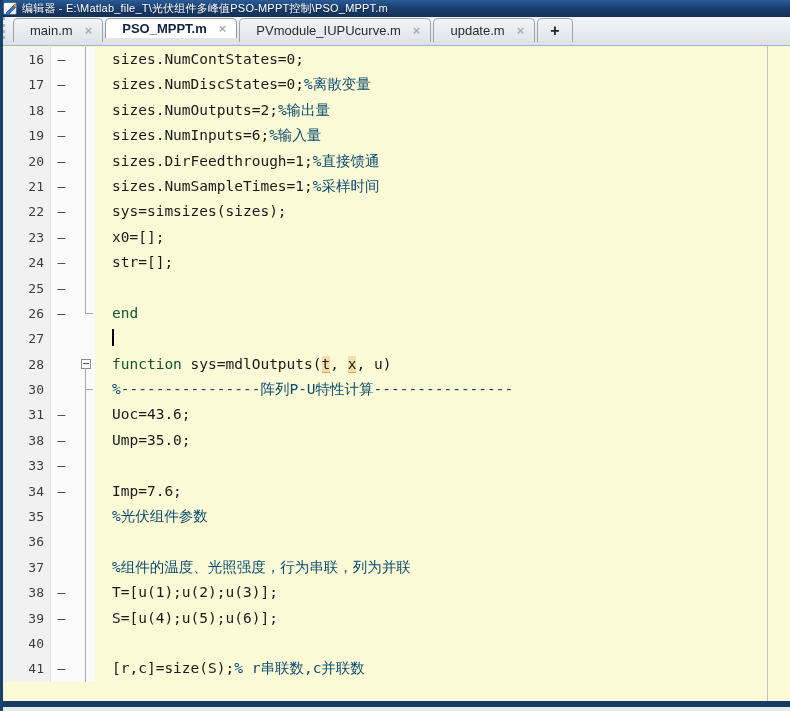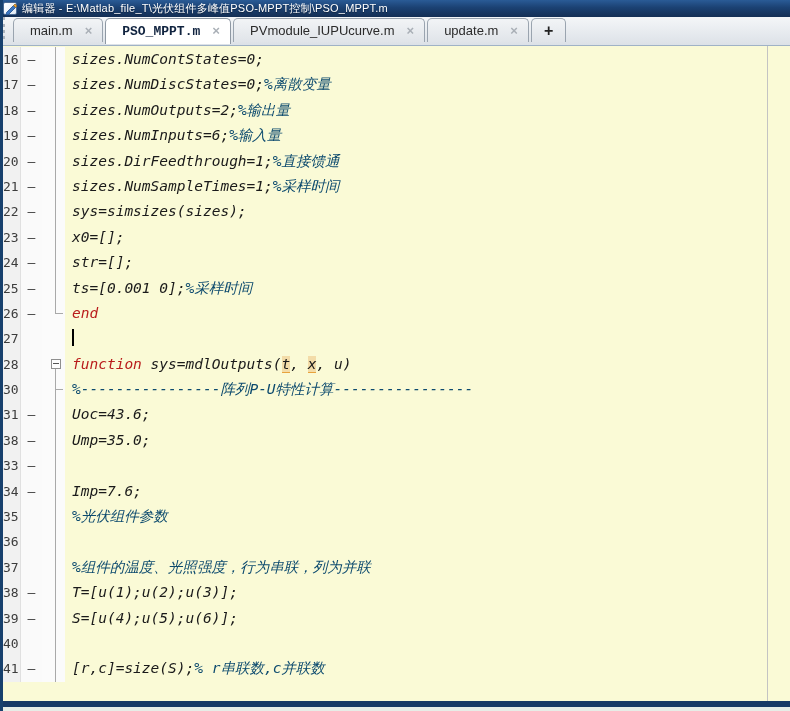--- a/index.html
+++ b/index.html
@@ -22,55 +22,55 @@
   
   .tabbar { height:29px; background:linear-gradient(#F4F6F8, #DCE1E7);
             border-bottom:1px solid #9FB2C6; display:flex; 
             padding-left:1px; margin-left:-3px; position:relative; }
   .grip { width:9px; height:22px; margin:0 2px 2px 1px;
           border-left:3px dotted #AAB2BC; }
   .tab { height:24px; display:flex; align-items:center; padding:0 10px 0 16px;
          margin-right:2px; border:1px solid #9AA4AF; border-bottom:none;
          border-radius:5px 5px 0 0; background:linear-gradient(#F2F4F6,#E0E4E9);
          font-size:13px; color:#2b2b2b; cursor:pointer; position:relative; top:1px; }
-  .tab.active { background:#FFFFFF; font-weight:bold; color:#10233f; height:26px;
-                z-index:2; border-color:#8E98A3;font-family:Liberation Mono, monospace; }
+  .tab.active { background:#FFFFFF; font-weight:bold; color:#10233f; height:20px;
+                z-index:2; border-color:#8E98A3; }
   .tab .close { margin-left:12px; color:#A9AFB6; font-size:13px; font-weight:bold;
                 line-height:1; }
   .tab.plus { padding:0 12px; font-weight:bold; font-size:16px; color:#222; }
 
   
   .editor { position:relative; height:655px; background:#FAFAD6; overflow:hidden; }
   .rows { position:absolute; top:1px; left:0; right:0; }
   .row { display:flex; height:25.4px; font-family:"DejaVu Sans Mono", monospace;
          font-size:14.5px; line-height:25.4px; white-space:pre; }
-  .cell-num { width:18px; background:#F1F1F1; color:#3c3c3c; text-align:right;
+  .cell-num { width:48px; background:#F1F1F1; color:#3c3c3c; text-align:right;
               padding-right:6px; font-size:13px; border-right:1px solid #E0E0E0; }
   .cell-dash { width:21px; background:#FAFAFA; color:#333; text-align:center;
                font-size:13px; }
   .cell-fold { width:23px; background:#FBFBFB; position:relative; }
-  .cell-code { flex:1; background:#FAFAD6; padding-left:7px; color:#1a1a1a;
-               position:relative;font-style:italic; }
+  .cell-code { flex:1; background:#FAFAD6; padding-left:17px; color:#1a1a1a;
+               position:relative; }
   .row.divider .cell-dash, .row.divider .cell-fold, .row.divider .cell-code {
        border-top:1px solid #A5A5A5; }
 
   
   .fold-vline { position:absolute; left:13px; top:0; bottom:0; width:1px; background:#A9A9A9; }
   .fold-vline.half-top { bottom:50%; }
   .fold-vline.half-bottom { top:14px; }
   .fold-h { position:absolute; left:13px; top:12px; width:8px; height:1px; background:#A9A9A9; }
   .fold-box { position:absolute; left:9px; top:7px; width:10px; height:10px;
               border:1px solid #8F8F8F; background:#FDFDFD; }
   .fold-box::after { content:""; position:absolute; left:1px; right:1px; top:3px;
               height:1px; background:#555; }
 
   
   .seg-code { color:#1a1a1a; }
   .seg-cm   { color:#0c4a6e; }
-  .seg-kw   { color:#b91c1c; }
+  .seg-kw   { color:#14532d; }
   .seg-cell { color:#157815; font-weight:bold; }
   .seg-hl   { color:#1a1a1a; background:#F3DCA8; border-bottom:1px solid #E8A33D; }
 
   .caret { display:inline-block; width:2px; height:17px; background:#000;
            vertical-align:middle; margin-top:-3px; }
 
   .col-line { position:absolute; top:0; bottom:0; left:764px; width:1px;
               background:#C3C3C3; z-index:3; }
 
   
@@ -120,21 +120,21 @@
     <div class="rows">
         <div class="row"><div class="cell-num">16</div><div class="cell-dash">—</div><div class="cell-fold"><div class="fold-vline"></div></div><div class="cell-code"><span class="seg-code">sizes.NumContStates=0;</span></div></div>
         <div class="row"><div class="cell-num">17</div><div class="cell-dash">—</div><div class="cell-fold"><div class="fold-vline"></div></div><div class="cell-code"><span class="seg-code">sizes.NumDiscStates=0;</span><span class="seg-cm">%离散变量</span></div></div>
         <div class="row"><div class="cell-num">18</div><div class="cell-dash">—</div><div class="cell-fold"><div class="fold-vline"></div></div><div class="cell-code"><span class="seg-code">sizes.NumOutputs=2;</span><span class="seg-cm">%输出量</span></div></div>
         <div class="row"><div class="cell-num">19</div><div class="cell-dash">—</div><div class="cell-fold"><div class="fold-vline"></div></div><div class="cell-code"><span class="seg-code">sizes.NumInputs=6;</span><span class="seg-cm">%输入量</span></div></div>
         <div class="row"><div class="cell-num">20</div><div class="cell-dash">—</div><div class="cell-fold"><div class="fold-vline"></div></div><div class="cell-code"><span class="seg-code">sizes.DirFeedthrough=1;</span><span class="seg-cm">%直接馈通</span></div></div>
         <div class="row"><div class="cell-num">21</div><div class="cell-dash">—</div><div class="cell-fold"><div class="fold-vline"></div></div><div class="cell-code"><span class="seg-code">sizes.NumSampleTimes=1;</span><span class="seg-cm">%采样时间</span></div></div>
         <div class="row"><div class="cell-num">22</div><div class="cell-dash">—</div><div class="cell-fold"><div class="fold-vline"></div></div><div class="cell-code"><span class="seg-code">sys=simsizes(sizes);</span></div></div>
         <div class="row"><div class="cell-num">23</div><div class="cell-dash">—</div><div class="cell-fold"><div class="fold-vline"></div></div><div class="cell-code"><span class="seg-code">x0=[];</span></div></div>
         <div class="row"><div class="cell-num">24</div><div class="cell-dash">—</div><div class="cell-fold"><div class="fold-vline"></div></div><div class="cell-code"><span class="seg-code">str=[];</span></div></div>
-        <div class="row"><div class="cell-num">25</div><div class="cell-dash">—</div><div class="cell-fold"><div class="fold-vline"></div></div><div class="cell-code"><span class="seg-code">ts=[0.001 0];</span><span class="seg-cm">%采样时间</span></div></div>
+        <div class="row"><div class="cell-num">25</div><div class="cell-dash">—</div><div class="cell-fold"><div class="fold-vline"></div></div></div>
         <div class="row"><div class="cell-num">26</div><div class="cell-dash">—</div><div class="cell-fold"><div class="fold-vline half-top"></div><div class="fold-h" style="top:12px"></div></div><div class="cell-code"><span class="seg-kw">end</span></div></div>
         <div class="row"><div class="cell-num">27</div><div class="cell-dash"></div><div class="cell-fold"></div><div class="cell-code"><span class="caret"></span></div></div>
         <div class="row"><div class="cell-num">28</div><div class="cell-dash"></div><div class="cell-fold"><div class="fold-vline half-bottom"></div><div class="fold-box"></div></div><div class="cell-code"><span class="seg-kw">function</span><span class="seg-code"> sys=mdlOutputs(</span><span class="seg-hl">t</span><span class="seg-code">, </span><span class="seg-hl">x</span><span class="seg-code">, u)</span></div></div>
         <div class="row"><div class="cell-num">30</div><div class="cell-dash"></div><div class="cell-fold"><div class="fold-vline"></div><div class="fold-h"></div></div><div class="cell-code"><span class="seg-cm">%----------------阵列P-U特性计算----------------</span></div></div>
         <div class="row"><div class="cell-num">31</div><div class="cell-dash">—</div><div class="cell-fold"><div class="fold-vline"></div></div><div class="cell-code"><span class="seg-code">Uoc=43.6;</span></div></div>
         <div class="row"><div class="cell-num">38</div><div class="cell-dash">—</div><div class="cell-fold"><div class="fold-vline"></div></div><div class="cell-code"><span class="seg-code">Ump=35.0;</span></div></div>
         <div class="row"><div class="cell-num">33</div><div class="cell-dash">—</div><div class="cell-fold"><div class="fold-vline"></div></div></div>
         <div class="row"><div class="cell-num">34</div><div class="cell-dash">—</div><div class="cell-fold"><div class="fold-vline"></div></div><div class="cell-code"><span class="seg-code">Imp=7.6;</span></div></div>
         <div class="row"><div class="cell-num">35</div><div class="cell-dash"></div><div class="cell-fold"><div class="fold-vline"></div></div><div class="cell-code"><span class="seg-cm">%光伏组件参数</span></div></div>
         <div class="row"><div class="cell-num">36</div><div class="cell-dash"></div><div class="cell-fold"><div class="fold-vline"></div></div><div class="cell-code"></div></div>

